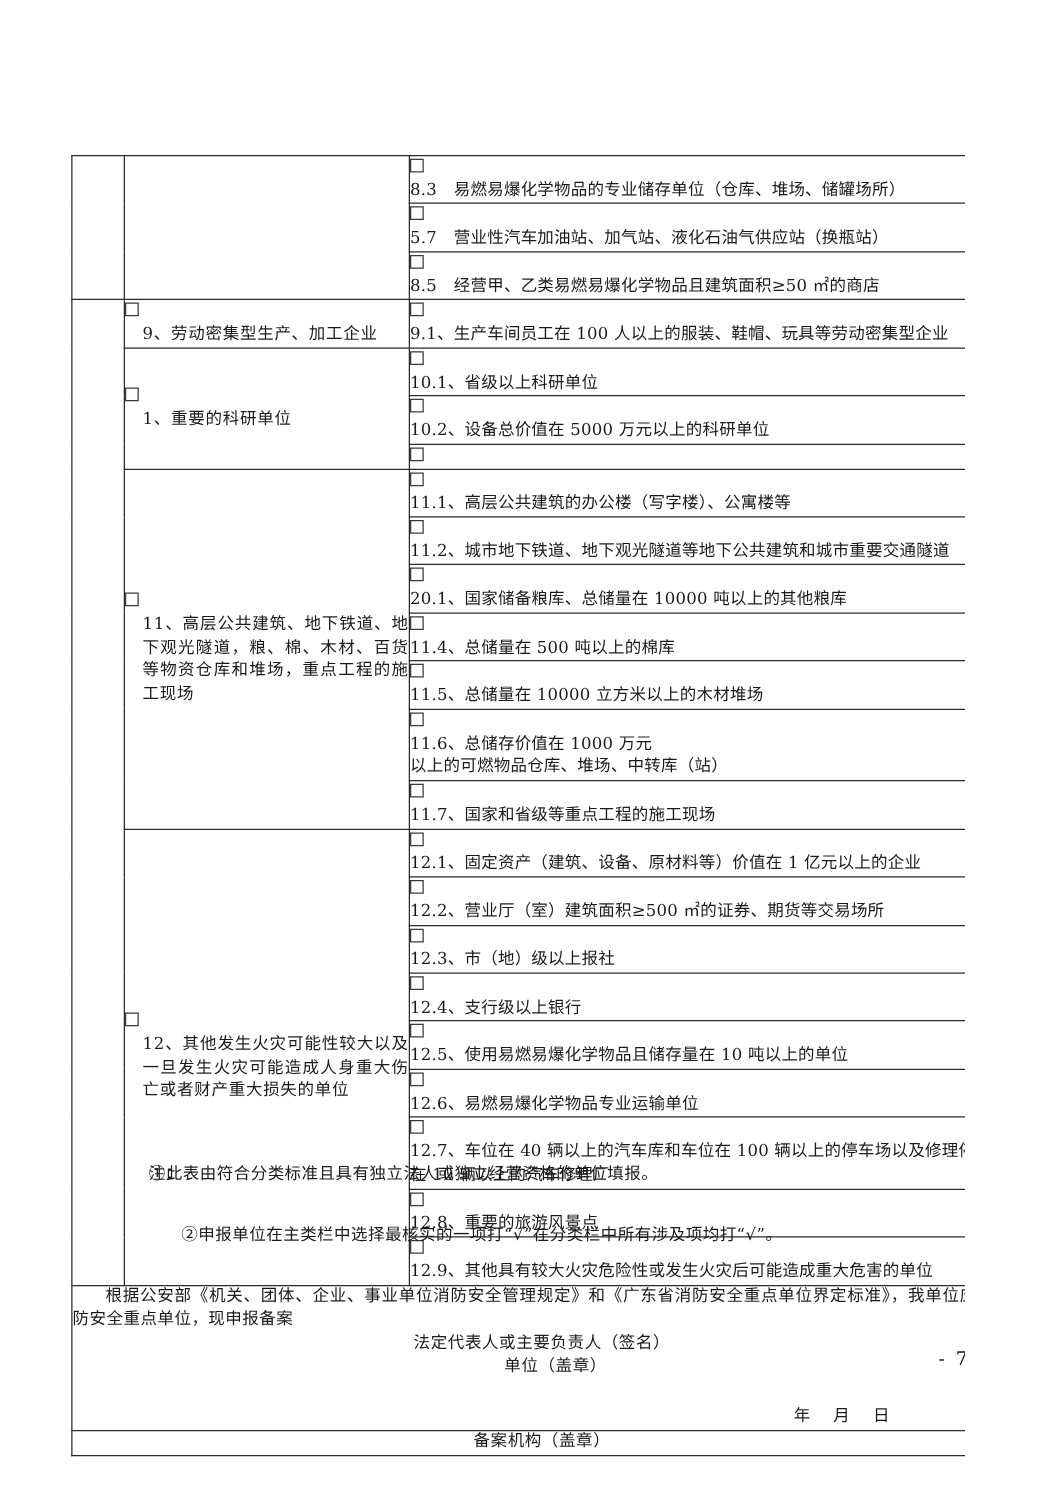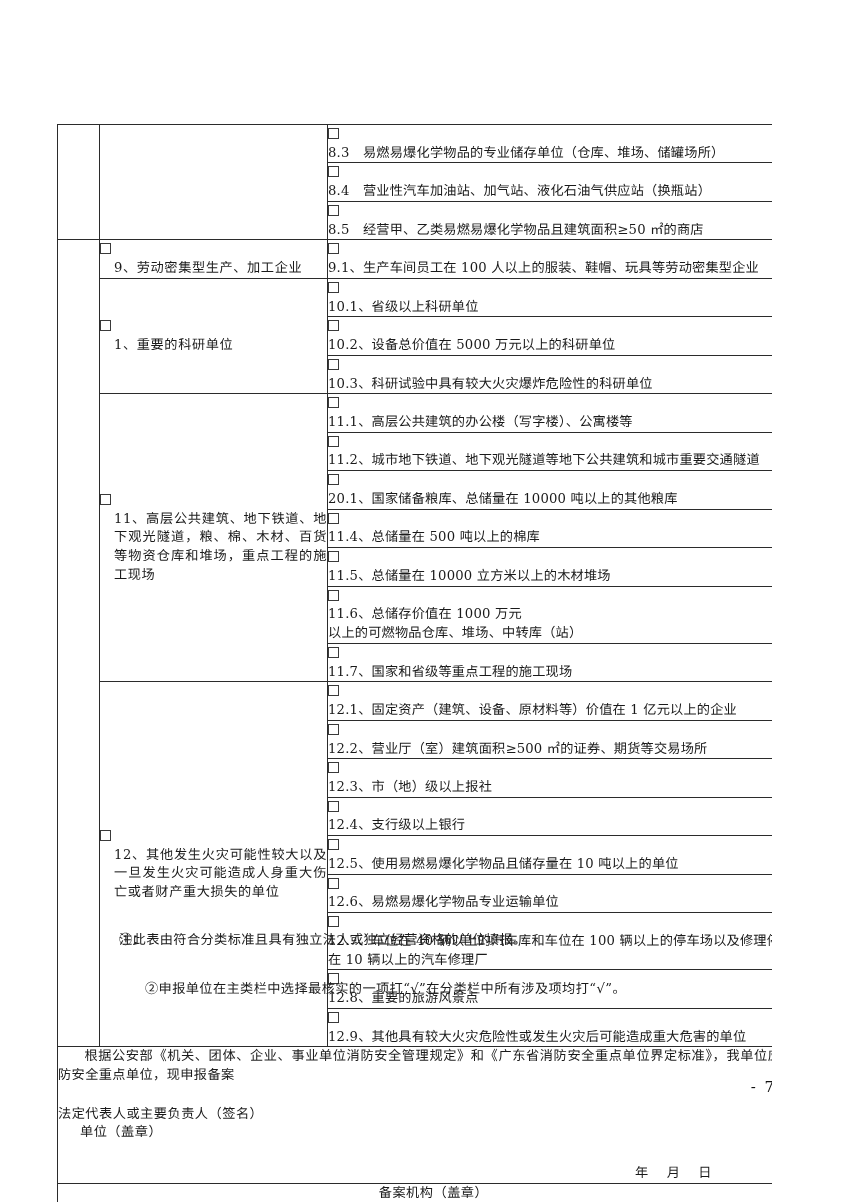--- a/index.html
+++ b/index.html
@@ -86,21 +86,21 @@
     font-size: 13.2px;
     line-height: 1.85;
   }
   .declare-body {
     text-indent: 2em;
     text-align: justify;
     text-align-last: left;
     letter-spacing: 0.4px;
   }
   .sign-block {
-    margin-top: 20px;
+    text-align: center;
     letter-spacing: 0.5px;
   }
   .sign-line-1 { display: block; }
   .sign-line-2 { display: block; padding-left: 22px; }
   .date-line {
     margin-top: 22px;
     text-align: right;
     padding-right: 88px;
     letter-spacing: 0.5px;
   }
@@ -162,21 +162,21 @@
 
       <tr>
         <td class="cell-marker" rowspan="3"></td>
         <td class="cell-main" rowspan="3"></td>
         <td class="cell-sub">
           <span class="cb"></span><span class="subtext">8.3　易燃易爆化学物品的专业储存单位（仓库、堆场、储罐场所）</span>
         </td>
       </tr>
       <tr>
         <td class="cell-sub">
-          <span class="cb"></span><span class="subtext">8.4　营业性汽车加油站、加气站、液化石油气供应站（换瓶站）</span>
+          <span class="cb"></span><span class="subtext">5.7　营业性汽车加油站、加气站、液化石油气供应站（换瓶站）</span>
         </td>
       </tr>
       <tr>
         <td class="cell-sub">
           <span class="cb"></span><span class="subtext">8.5　经营甲、乙类易燃易爆化学物品且建筑面积≥50 ㎡的商店</span>
         </td>
       </tr>
 
       <tr>
         <td class="cell-marker" rowspan="20"></td>
@@ -196,21 +196,21 @@
           <span class="cb"></span><span class="subtext">10.1、省级以上科研单位</span>
         </td>
       </tr>
       <tr>
         <td class="cell-sub">
           <span class="cb"></span><span class="subtext">10.2、设备总价值在 5000 万元以上的科研单位</span>
         </td>
       </tr>
       <tr>
         <td class="cell-sub">
-          <span class="cb"></span><span class="subtext">10.3、科研试验中具有较大火灾爆炸危险性的科研单位</span>
+          <span class="cb"></span>
         </td>
       </tr>
 
       <tr>
         <td class="cell-main" rowspan="7">
           <span class="cb"></span><span class="maintext">11、高层公共建筑、地下铁道、地下观光隧道，粮、棉、木材、百货等物资仓库和堆场，重点工程的施工现场</span>
         </td>
         <td class="cell-sub">
           <span class="cb"></span><span class="subtext">11.1、高层公共建筑的办公楼（写字楼）、公寓楼等</span>
         </td>

